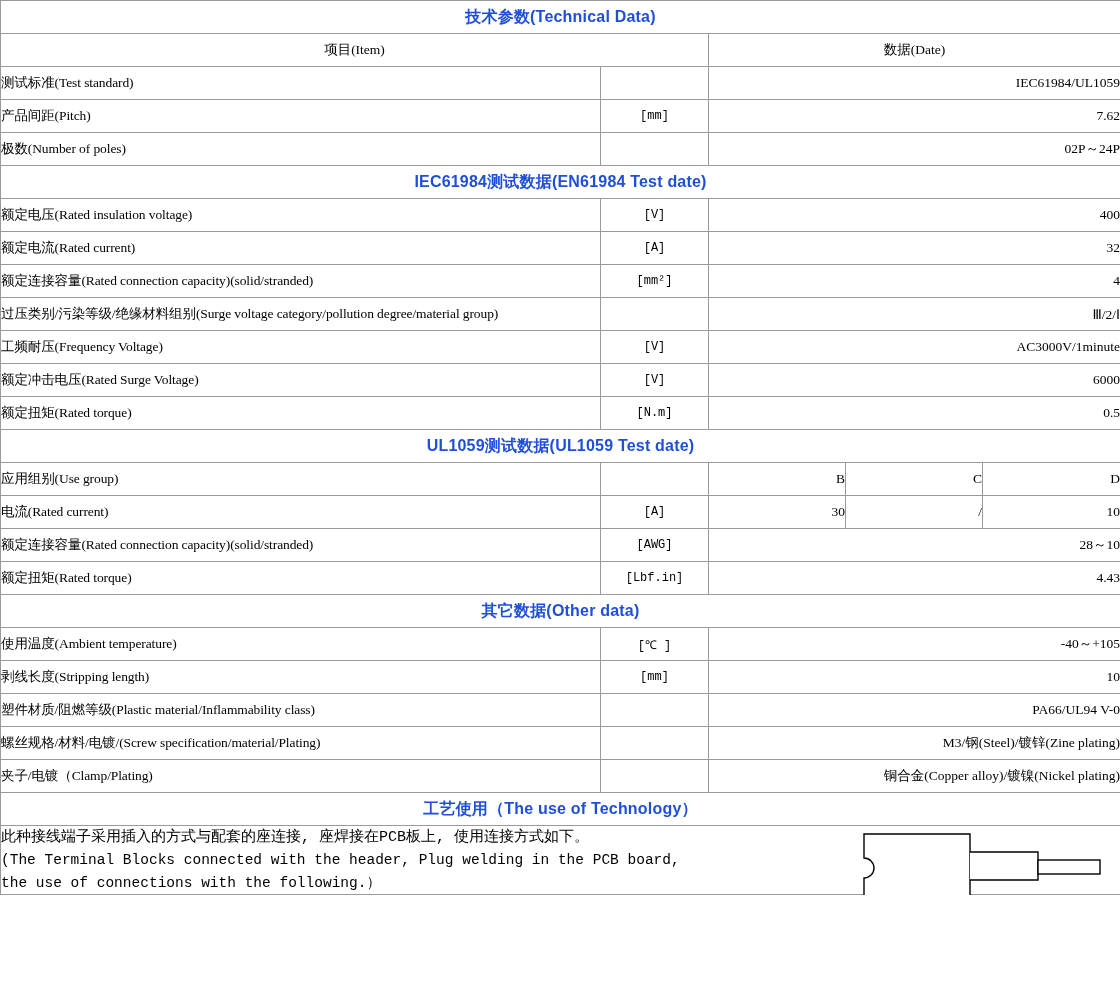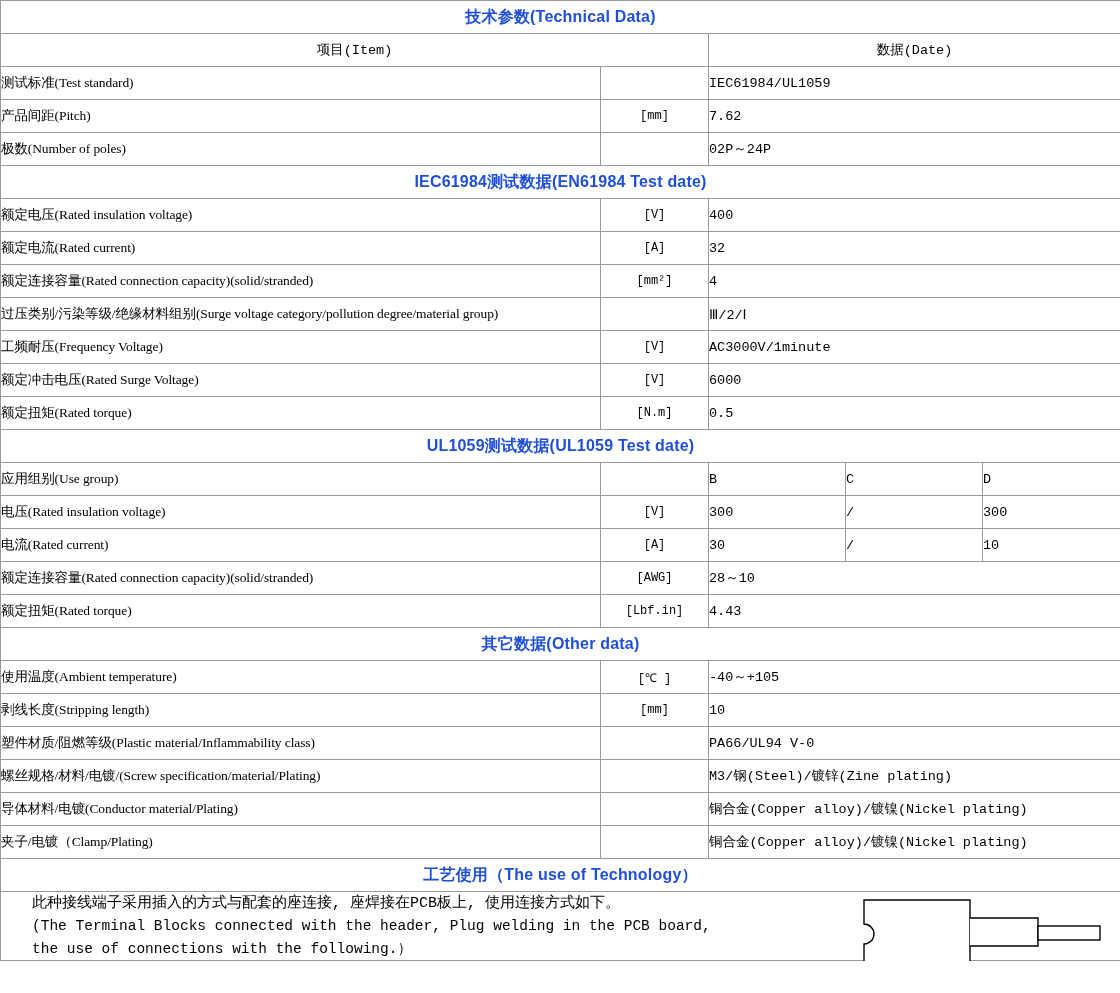--- a/index.html
+++ b/index.html
@@ -49,46 +49,45 @@
     font-family: Liberation Serif, serif;
     white-space: nowrap;
     letter-spacing: -0.1px;
   }
   .cell-unit {
     text-align: center;
     font-size: 12px;
     font-family: "Liberation Mono", monospace;
   }
   .cell-value {
-    text-align: left;
+    text-align: right;
     font-size: 13.5px;
-    font-family: Liberation Mono, monospace;
+    font-family: Liberation Serif, serif;
     margin-left: 13px;
   }
   .header-cell {
     text-align: center;
     font-size: 13.5px;
-    font-family: Liberation Mono, monospace;
+    font-family: Liberation Serif, serif;
   }
   .tech-head td {
     height: 32px;
   }
   .tail-block {
     border-left: none;
     border-right: none;
     border-bottom: none;
     padding: 8px 0 0 18px;
     position: relative;
     height: 86px;
   }
   .tail-text {
     font-size: 14.5px;
     line-height: 1.55;
     font-family: "Liberation Mono", monospace;
-    padding-left: 31px;
   }
   .tail-text .cn {
     font-size: 15px;
   }
   .drawing {
     position: absolute;
     right: 18px;
     top: 4px;
     width: 240px;
     height: 72px;
@@ -175,27 +174,20 @@
       <td class="section-title no-left-right" colspan="5">UL1059测试数据(UL1059 Test date)</td>
     </tr>
     <tr>
       <td class="cell-item">应用组别(Use group)</td>
       <td class="cell-unit"></td>
       <td class="cell-value">B</td>
       <td class="cell-value">C</td>
       <td class="cell-value">D</td>
     </tr>
     <tr>
-      <td class="cell-item">电压(Rated insulation voltage)</td>
-      <td class="cell-unit">[V]</td>
-      <td class="cell-value">300</td>
-      <td class="cell-value">/</td>
-      <td class="cell-value">300</td>
-    </tr>
-    <tr>
       <td class="cell-item">电流(Rated current)</td>
       <td class="cell-unit">[A]</td>
       <td class="cell-value">30</td>
       <td class="cell-value">/</td>
       <td class="cell-value">10</td>
     </tr>
     <tr>
       <td class="cell-item">额定连接容量(Rated connection capacity)(solid/stranded)</td>
       <td class="cell-unit">[AWG]</td>
       <td class="cell-value" colspan="3">28～10</td>
@@ -221,25 +213,20 @@
     </tr>
     <tr>
       <td class="cell-item">塑件材质/阻燃等级(Plastic material/Inflammability class)</td>
       <td class="cell-unit"></td>
       <td class="cell-value" colspan="3">PA66/UL94 V-0</td>
     </tr>
     <tr>
       <td class="cell-item">螺丝规格/材料/电镀/(Screw specification/material/Plating)</td>
       <td class="cell-unit"></td>
       <td class="cell-value" colspan="3">M3/钢(Steel)/镀锌(Zine plating)</td>
-    </tr>
-    <tr>
-      <td class="cell-item">导体材料/电镀(Conductor material/Plating)</td>
-      <td class="cell-unit"></td>
-      <td class="cell-value" colspan="3">铜合金(Copper alloy)/镀镍(Nickel plating)</td>
     </tr>
     <tr>
       <td class="cell-item">夹子/电镀（Clamp/Plating)</td>
       <td class="cell-unit"></td>
       <td class="cell-value" colspan="3">铜合金(Copper alloy)/镀镍(Nickel plating)</td>
     </tr>
 
     <tr>
       <td class="section-title no-left-right" colspan="5">工艺使用（The use of Technology）</td>
     </tr>

